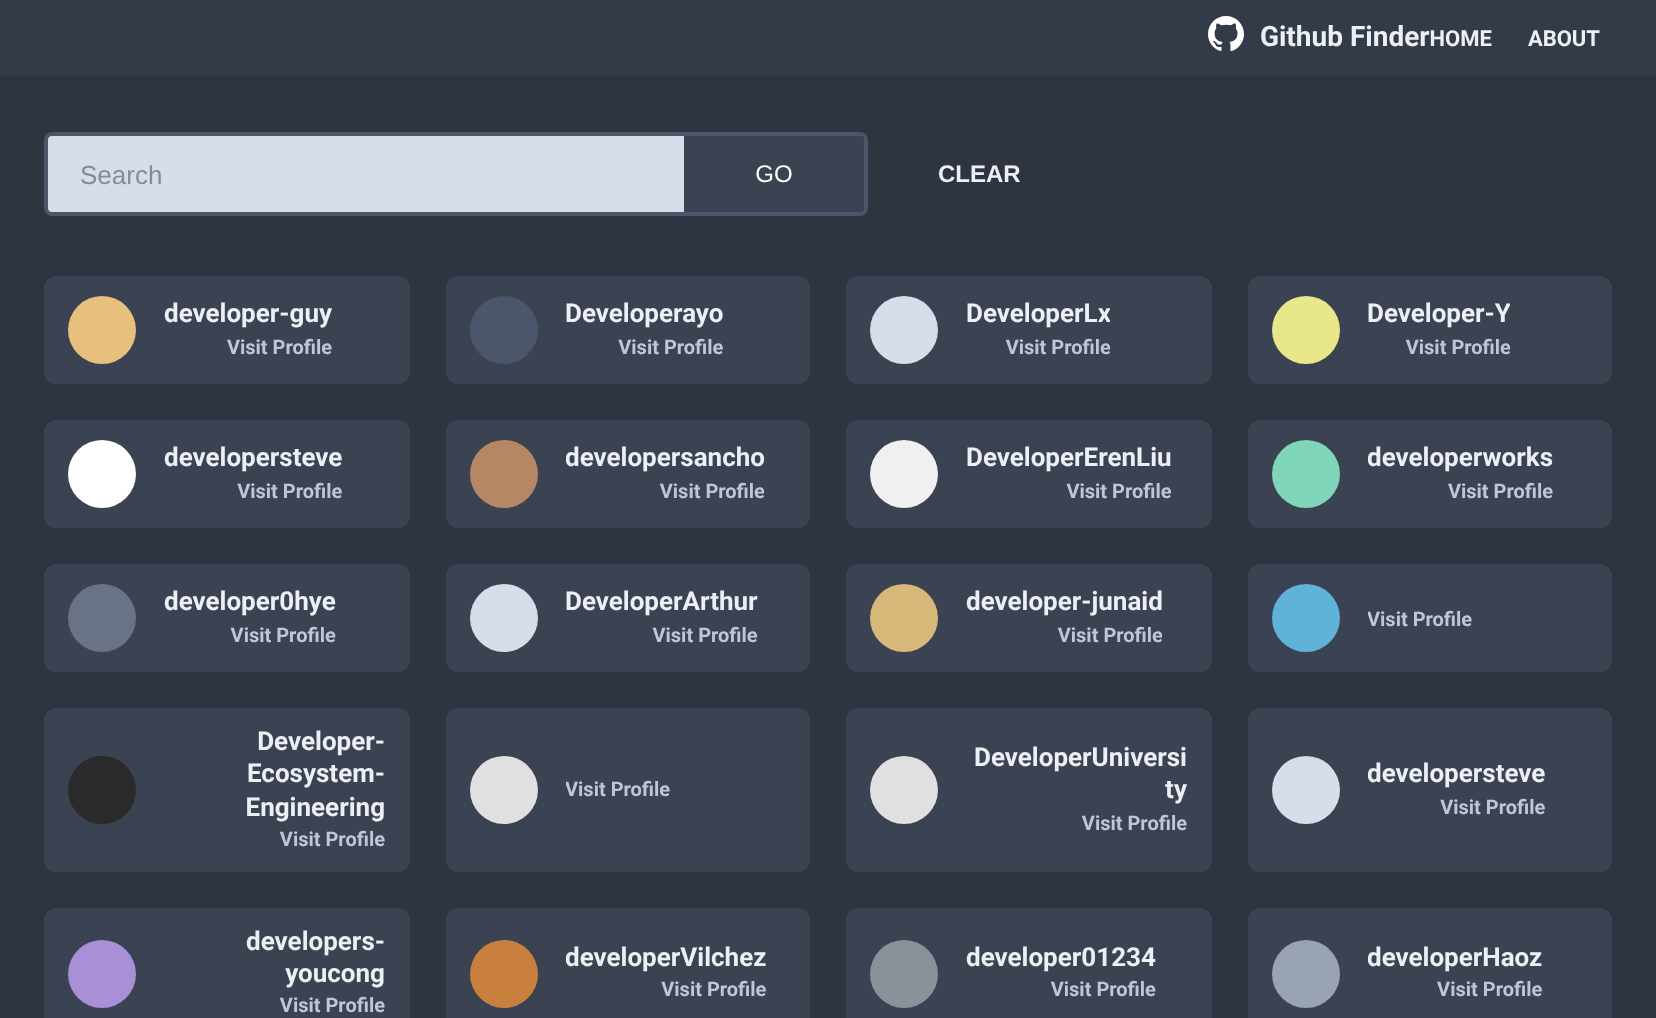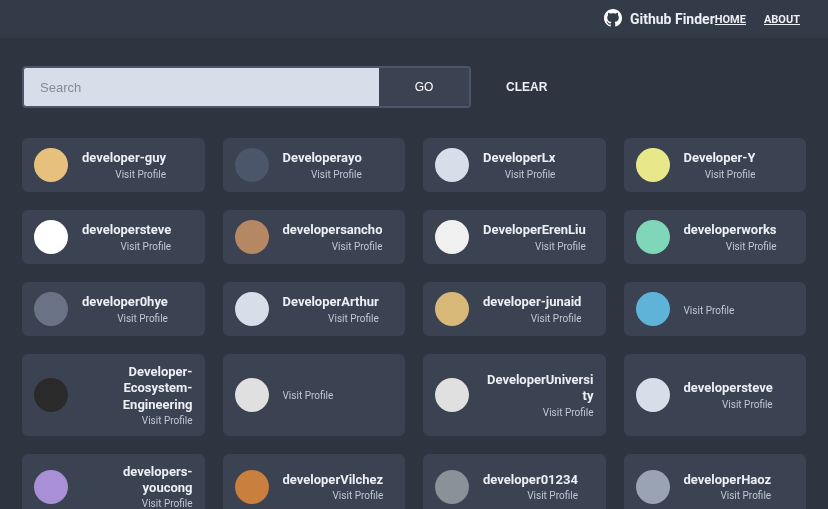--- a/index.html
+++ b/index.html
@@ -20,40 +20,40 @@
   height: 38px;
 }
 .brand {
   display: flex;
   align-items: center;
   gap: 8px;
   font-weight: 700;
   font-size: 14px;
 }
 .brand svg { width: 18px; height: 18px; fill: #fff; }
-.nav-links { display: flex; gap: 18px; text-decoration: underline; }
+.nav-links { display: flex; gap: 18px; }
 .nav-links a {
   color: #eceff4;
   text-decoration: none;
   font-size: 11px;
   font-weight: 700;
 }
 .container { padding: 28px 22px 0 22px; }
 .search-row {
   display: flex;
   align-items: center;
   gap: 30px;
   margin-bottom: 30px;
 }
 .search-box {
   display: flex;
   border: 2px solid #4c566a;
   border-radius: 4px;
   overflow: hidden;
-  width: 449px;
+  width: 412px;
   height: 42px;
 }
 .search-input {
   flex: 1;
   background: #d8dee9;
   border: none;
   padding: 0 16px;
   font-size: 13px;
   color: #4c566a;
   outline: none;
@@ -109,20 +109,21 @@
   font-weight: 700;
   font-size: 13px;
   line-height: 1.25;
   word-break: break-word;
 }
 .visit {
   font-size: 10px;
   color: #c0c7d4;
   margin-top: 2px;
   cursor: pointer;
+  font-weight: bold;
 }
 </style>
 </head>
 <body>
 
 <div class="navbar">
   <div class="brand">
     <span>
       <svg viewBox="0 0 16 16">
           <path d="M8 0C3.58 0 0 3.58 0 8c0 3.54 2.29 6.53 5.47 7.59.4.07.55-.17.55-.38 0-.19-.01-.82-.01-1.49-2.01.37-2.53-.49-2.69-.94-.09-.23-.48-.94-.82-1.13-.28-.15-.68-.52-.01-.53.63-.01 1.08.58 1.23.82.72 1.21 1.87.87 2.33.66.07-.52.28-.87.51-1.07-1.78-.2-3.64-.89-3.64-3.95 0-.87.31-1.59.82-2.15-.08-.2-.36-1.02.08-2.12 0 0 .67-.21 2.2.82.64-.18 1.32-.27 2-.27.68 0 1.36.09 2 .27 1.53-1.04 2.2-.82 2.2-.82.44 1.1.16 1.92.08 2.12.51.56.82 1.27.82 2.15 0 3.07-1.87 3.75-3.65 3.95.29.25.54.73.54 1.48 0 1.07-.01 1.93-.01 2.2 0 .21.15.46.55.38A8.013 8.013 0 0016 8c0-4.42-3.58-8-8-8z"></path>

